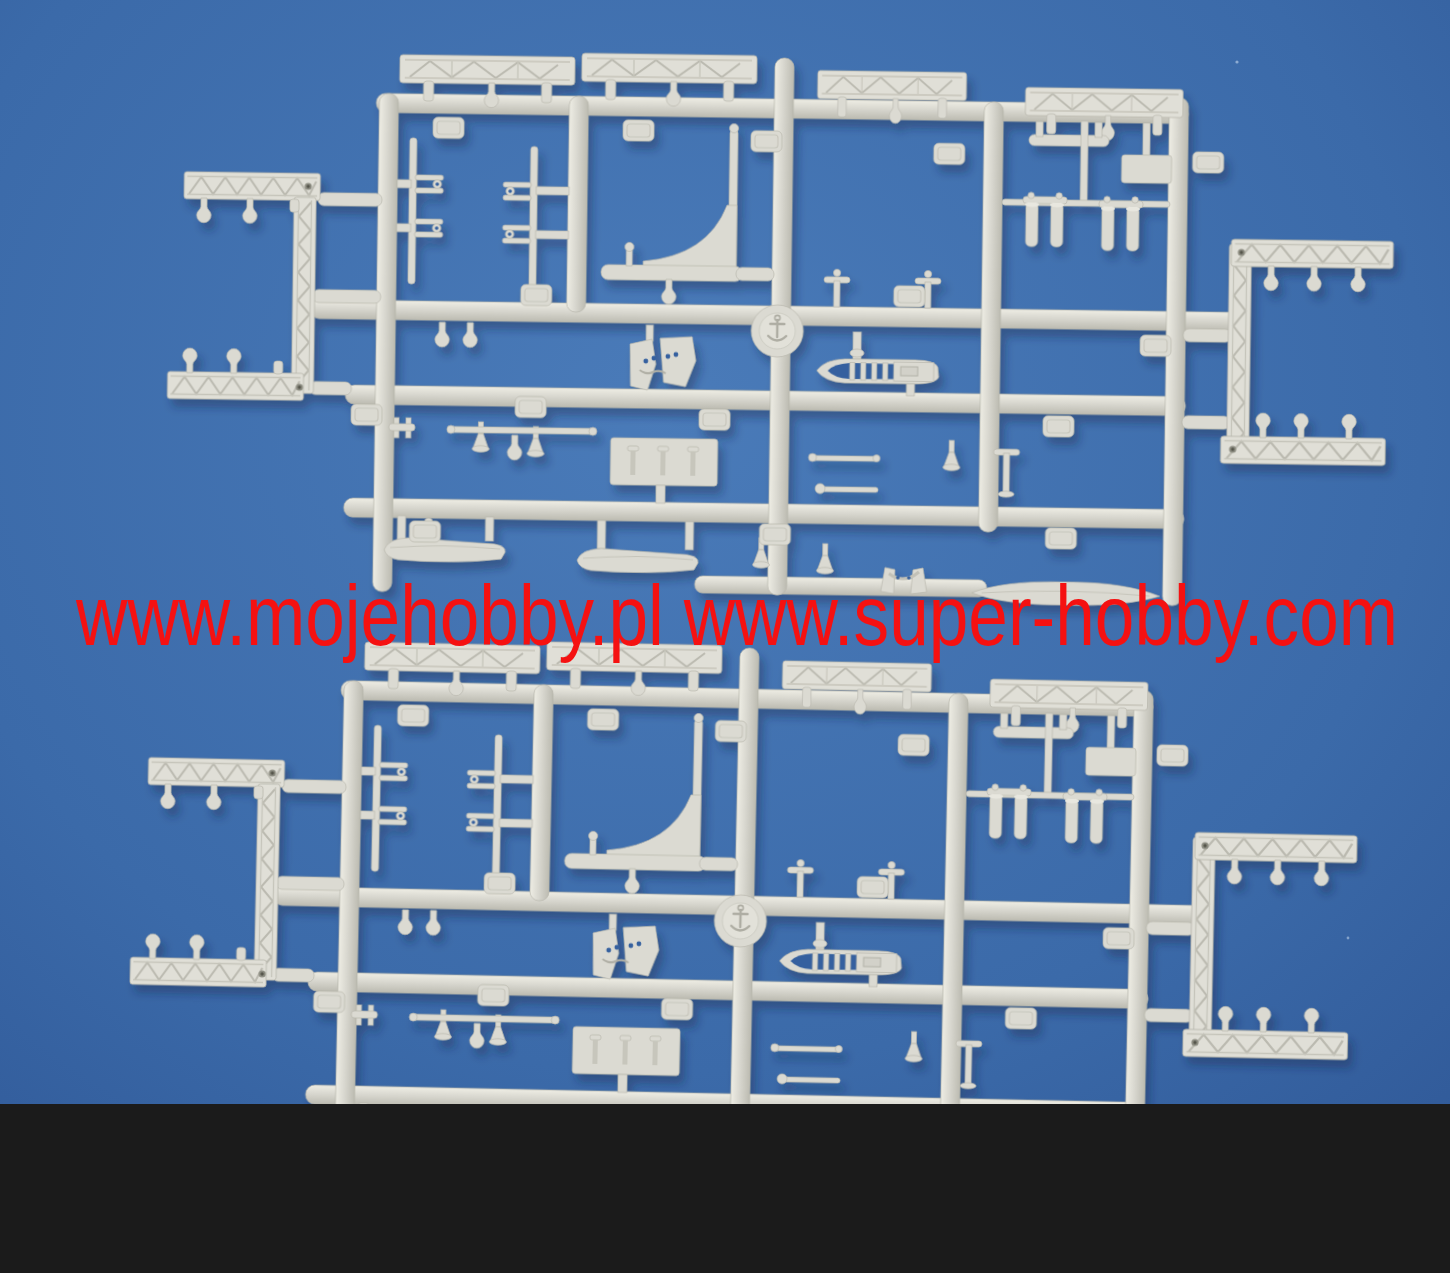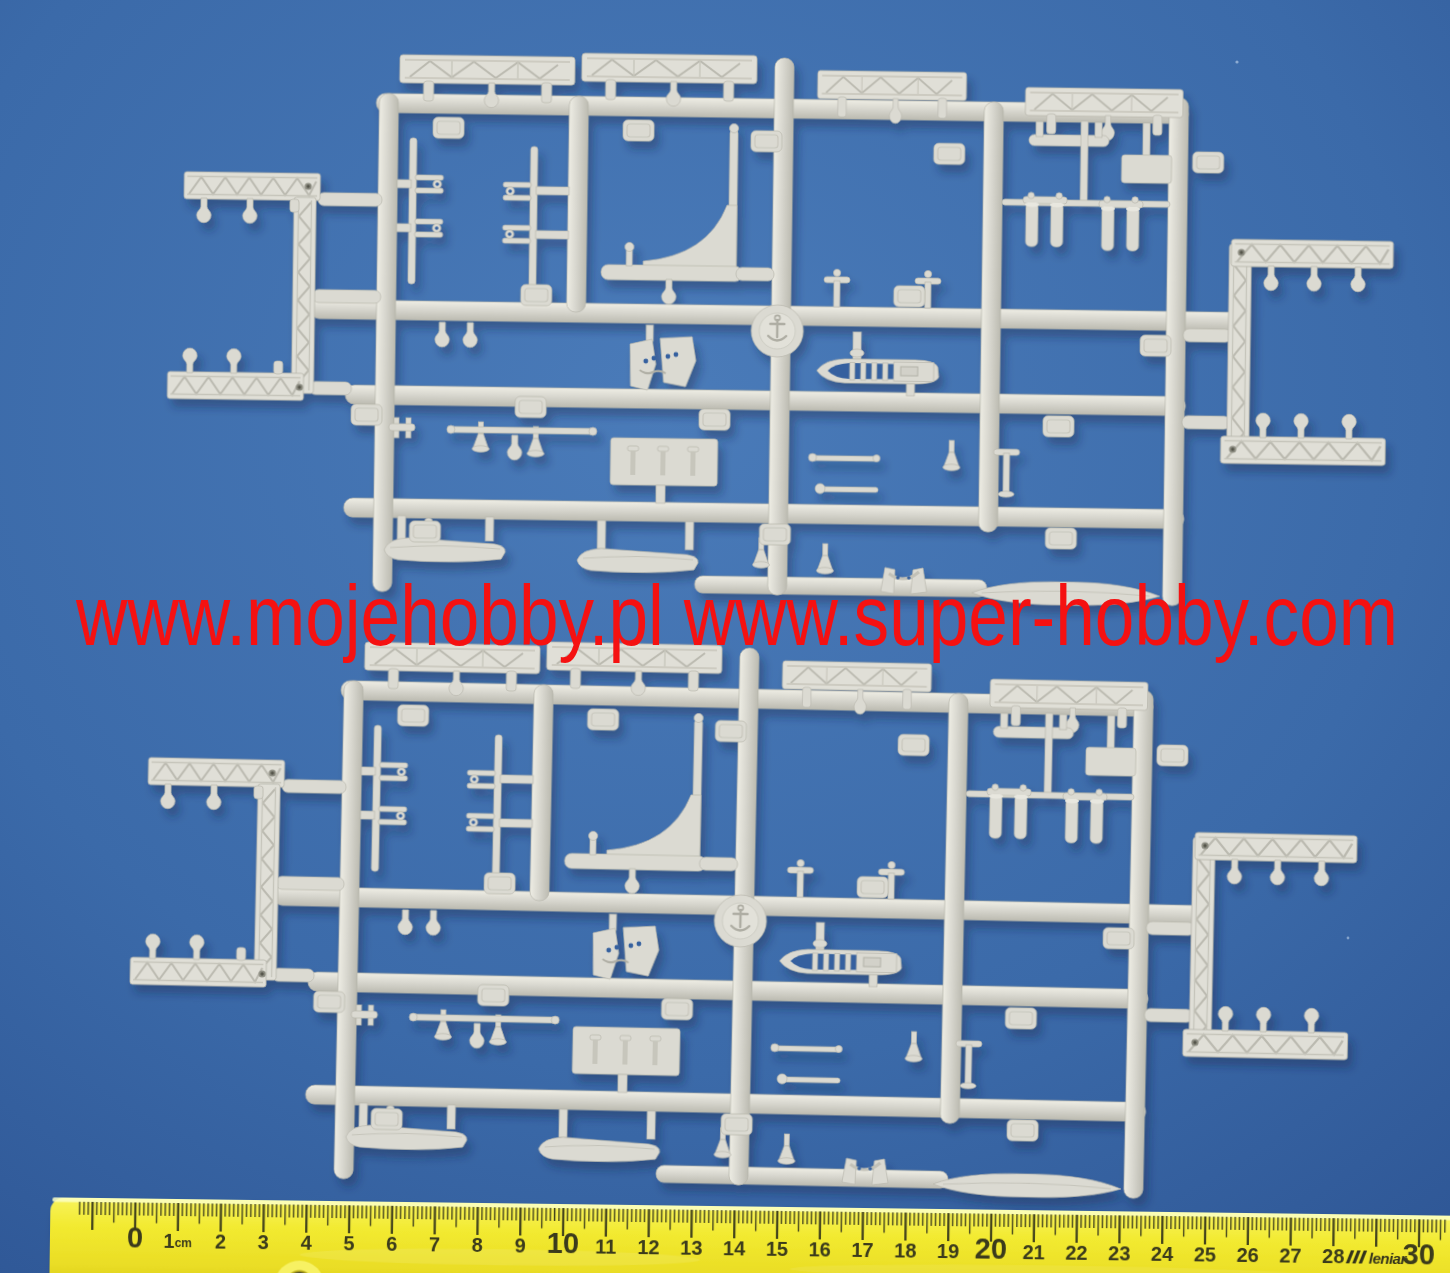--- a/index.html
+++ b/index.html
@@ -1,16 +1,16 @@
 <!DOCTYPE html>
 <html><head>
 <meta charset="utf-8">
 <style>
   html,body{margin:0;padding:0;background:#1b1b1b;}
-  .scene{width:1450px;height:1273px;overflow:hidden;position:relative;}
+  .scene{width:1450px;height:1104px;overflow:hidden;position:relative;}
   svg{display:block;}
   
   .pt{fill:#dbdad2;stroke:#b9b8ae;stroke-width:.7;}
   .pt2{fill:#e0dfd7;stroke:#b7b6ac;stroke-width:.8;}
   .ptd{fill:#c7c6bc;stroke:none;}
   .tr{stroke:#b7b6ac;stroke-width:2;fill:none;opacity:.9;}
   .tr2{stroke:#c6c5bb;stroke-width:1.3;fill:none;}
   .cavity{fill:#35619f;}
   .pinhole{fill:#8d8d82;}
   .pinhole2{fill:#55554c;}

